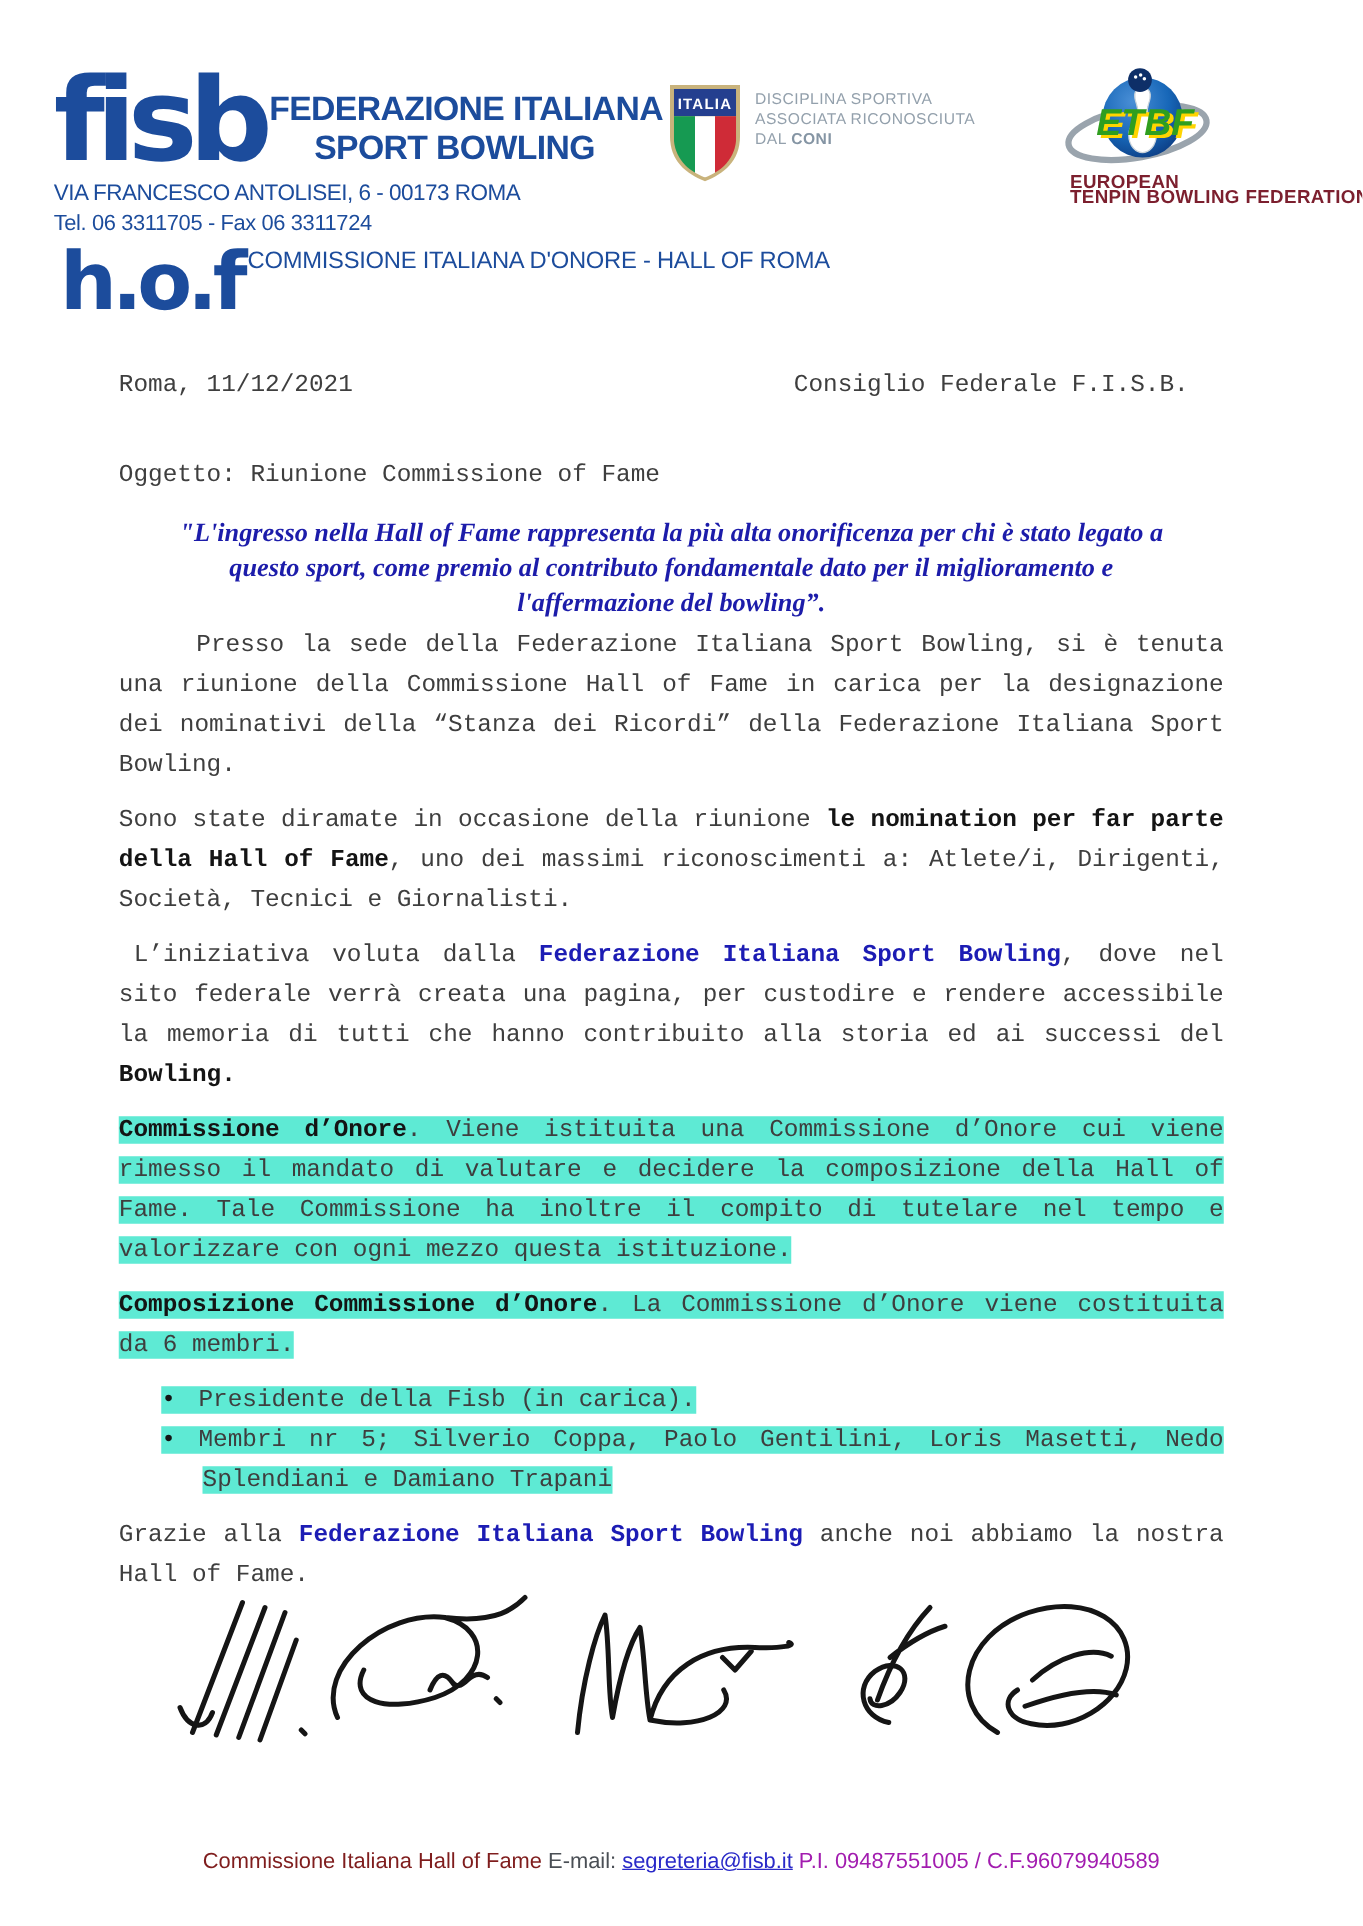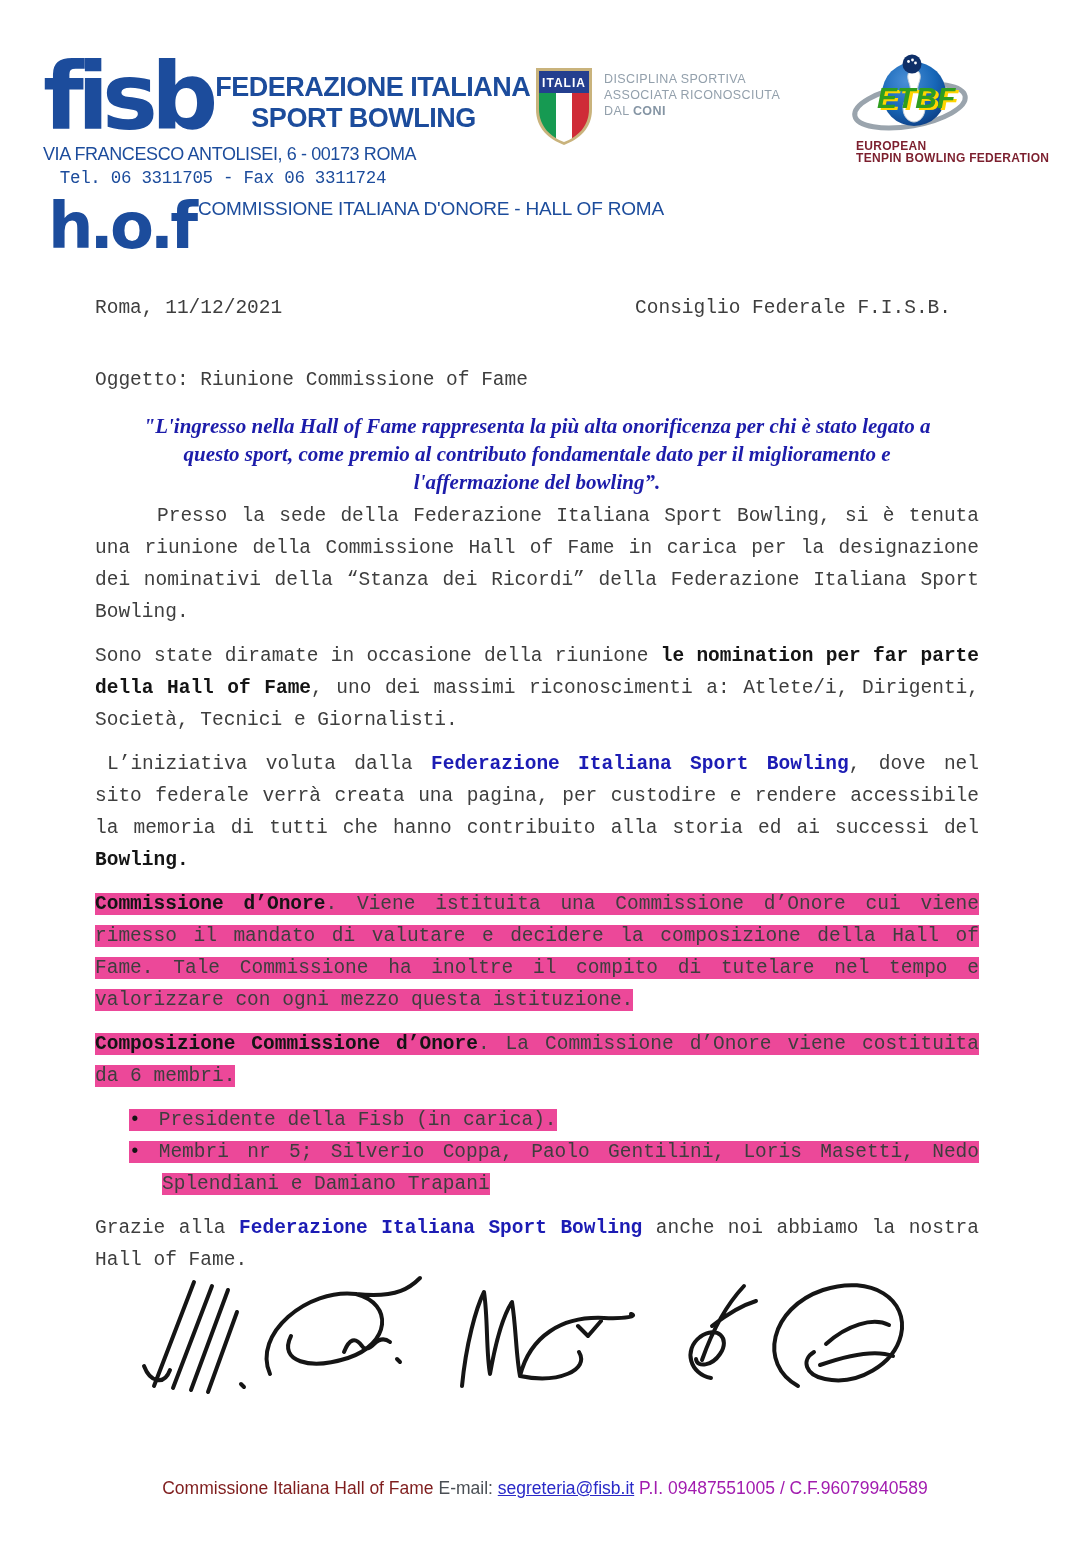--- a/index.html
+++ b/index.html
@@ -9,57 +9,57 @@
   
   .fisb-block{position:absolute;left:43px;top:58px;width:420px;color:#1c4c9c;}
   .fisb-row{display:flex;align-items:flex-start;}
   .fisb-word{font-family:"DejaVu Sans",sans-serif;font-weight:800;font-size:94px;line-height:80px;
              letter-spacing:-7px;color:#1c4c9c;transform:scaleY(.98);}
   .fisb-name{font-family:"Liberation Sans",sans-serif;font-weight:700;margin-top:14px;margin-left:4px;}
   .fisb-name .l1{font-size:27px;letter-spacing:-.5px;white-space:nowrap;}
   .fisb-name .l2{font-size:27px;letter-spacing:-.5px;padding-left:36px;white-space:nowrap;}
   .fisb-addr{font-family:"Liberation Sans",sans-serif;font-size:18px;letter-spacing:-.4px;
              text-align:center;width:360px;margin-top:6px;white-space:nowrap;}
-  .fisb-tel{font-family:Liberation Mono, monospace;font-size:17.5px;letter-spacing:-.3px;
-            text-align:center;width:360px;margin-top:3px;white-space:nowrap;}
+  .fisb-tel{font-family:Liberation Sans, sans-serif;font-size:17.5px;letter-spacing:-.3px;
+            text-align:left;width:360px;margin-top:3px;white-space:nowrap;}
 
   
   .hof-block{position:absolute;left:48px;top:198px;display:flex;align-items:flex-start;color:#1c4c9c;}
   .hof-word{font-family:"DejaVu Sans",sans-serif;font-weight:800;font-size:64px;line-height:56px;
             letter-spacing:-4px;}
   .hof-label{font-family:"Liberation Sans",sans-serif;font-size:19px;letter-spacing:-.2px;
              margin-left:4px;margin-bottom:2px;white-space:nowrap;}
 
   
   .coni-shield{position:absolute;left:534px;top:66px;}
   .coni-text{position:absolute;left:604px;top:71px;font-family:"Liberation Sans",sans-serif;
              font-size:12.5px;line-height:16px;color:#93a0ac;letter-spacing:.4px;}
   .coni-text .coni-bold{font-weight:700;color:#8595a4;}
 
   
   .etbf-block{position:absolute;left:848px;top:54px;width:140px;}
-  .etbf-caption{font-family:"Liberation Sans",sans-serif;font-weight:700;font-size:12px;
+  .etbf-caption{font-family:"Liberation Sans",sans-serif;font-weight:700;font-size:15px;
                 line-height:12px;color:#7c1f2e;letter-spacing:.3px;margin-top:1px;margin-left:8px;
                 white-space:nowrap;}
 
   
   .body-col{position:absolute;left:95px;top:292px;width:884px;font-size:19.5px;line-height:32px;
             color:#3e3e3e;}
   .daterow{display:flex;justify-content:space-between;}
   .daterow .recipient{margin-right:28px;}
   .subject{margin-top:40px;}
   .quote{margin:16px auto 4px auto;max-width:830px;text-align:center;
          font-family:"Liberation Serif",serif;font-style:italic;font-weight:700;
          font-size:21px;line-height:28px;color:#1c1caa;}
   .para{margin:12px 0 0 0;text-align:justify;}
   .p1{text-indent:62px;margin-top:4px;}
   .p3{text-indent:12px;}
   .b{font-weight:700;color:#141414;}
   .bb{font-weight:700;color:#1c1cb4;}
-  .hl{background:#ec4899;}
+  .hl{background:#5eead4;}
   .list{margin-top:12px;}
   .li{padding-left:67px;text-indent:-33px;text-align:justify;}
   .bullet{color:#141414;padding-right:18px;}
 
   
   .signatures{position:absolute;left:110px;top:1266px;}
 
   
   .footer{position:absolute;left:0;right:0;top:1478px;text-align:center;
           font-family:"Liberation Sans",sans-serif;font-size:17.5px;color:#5a5f66;}

